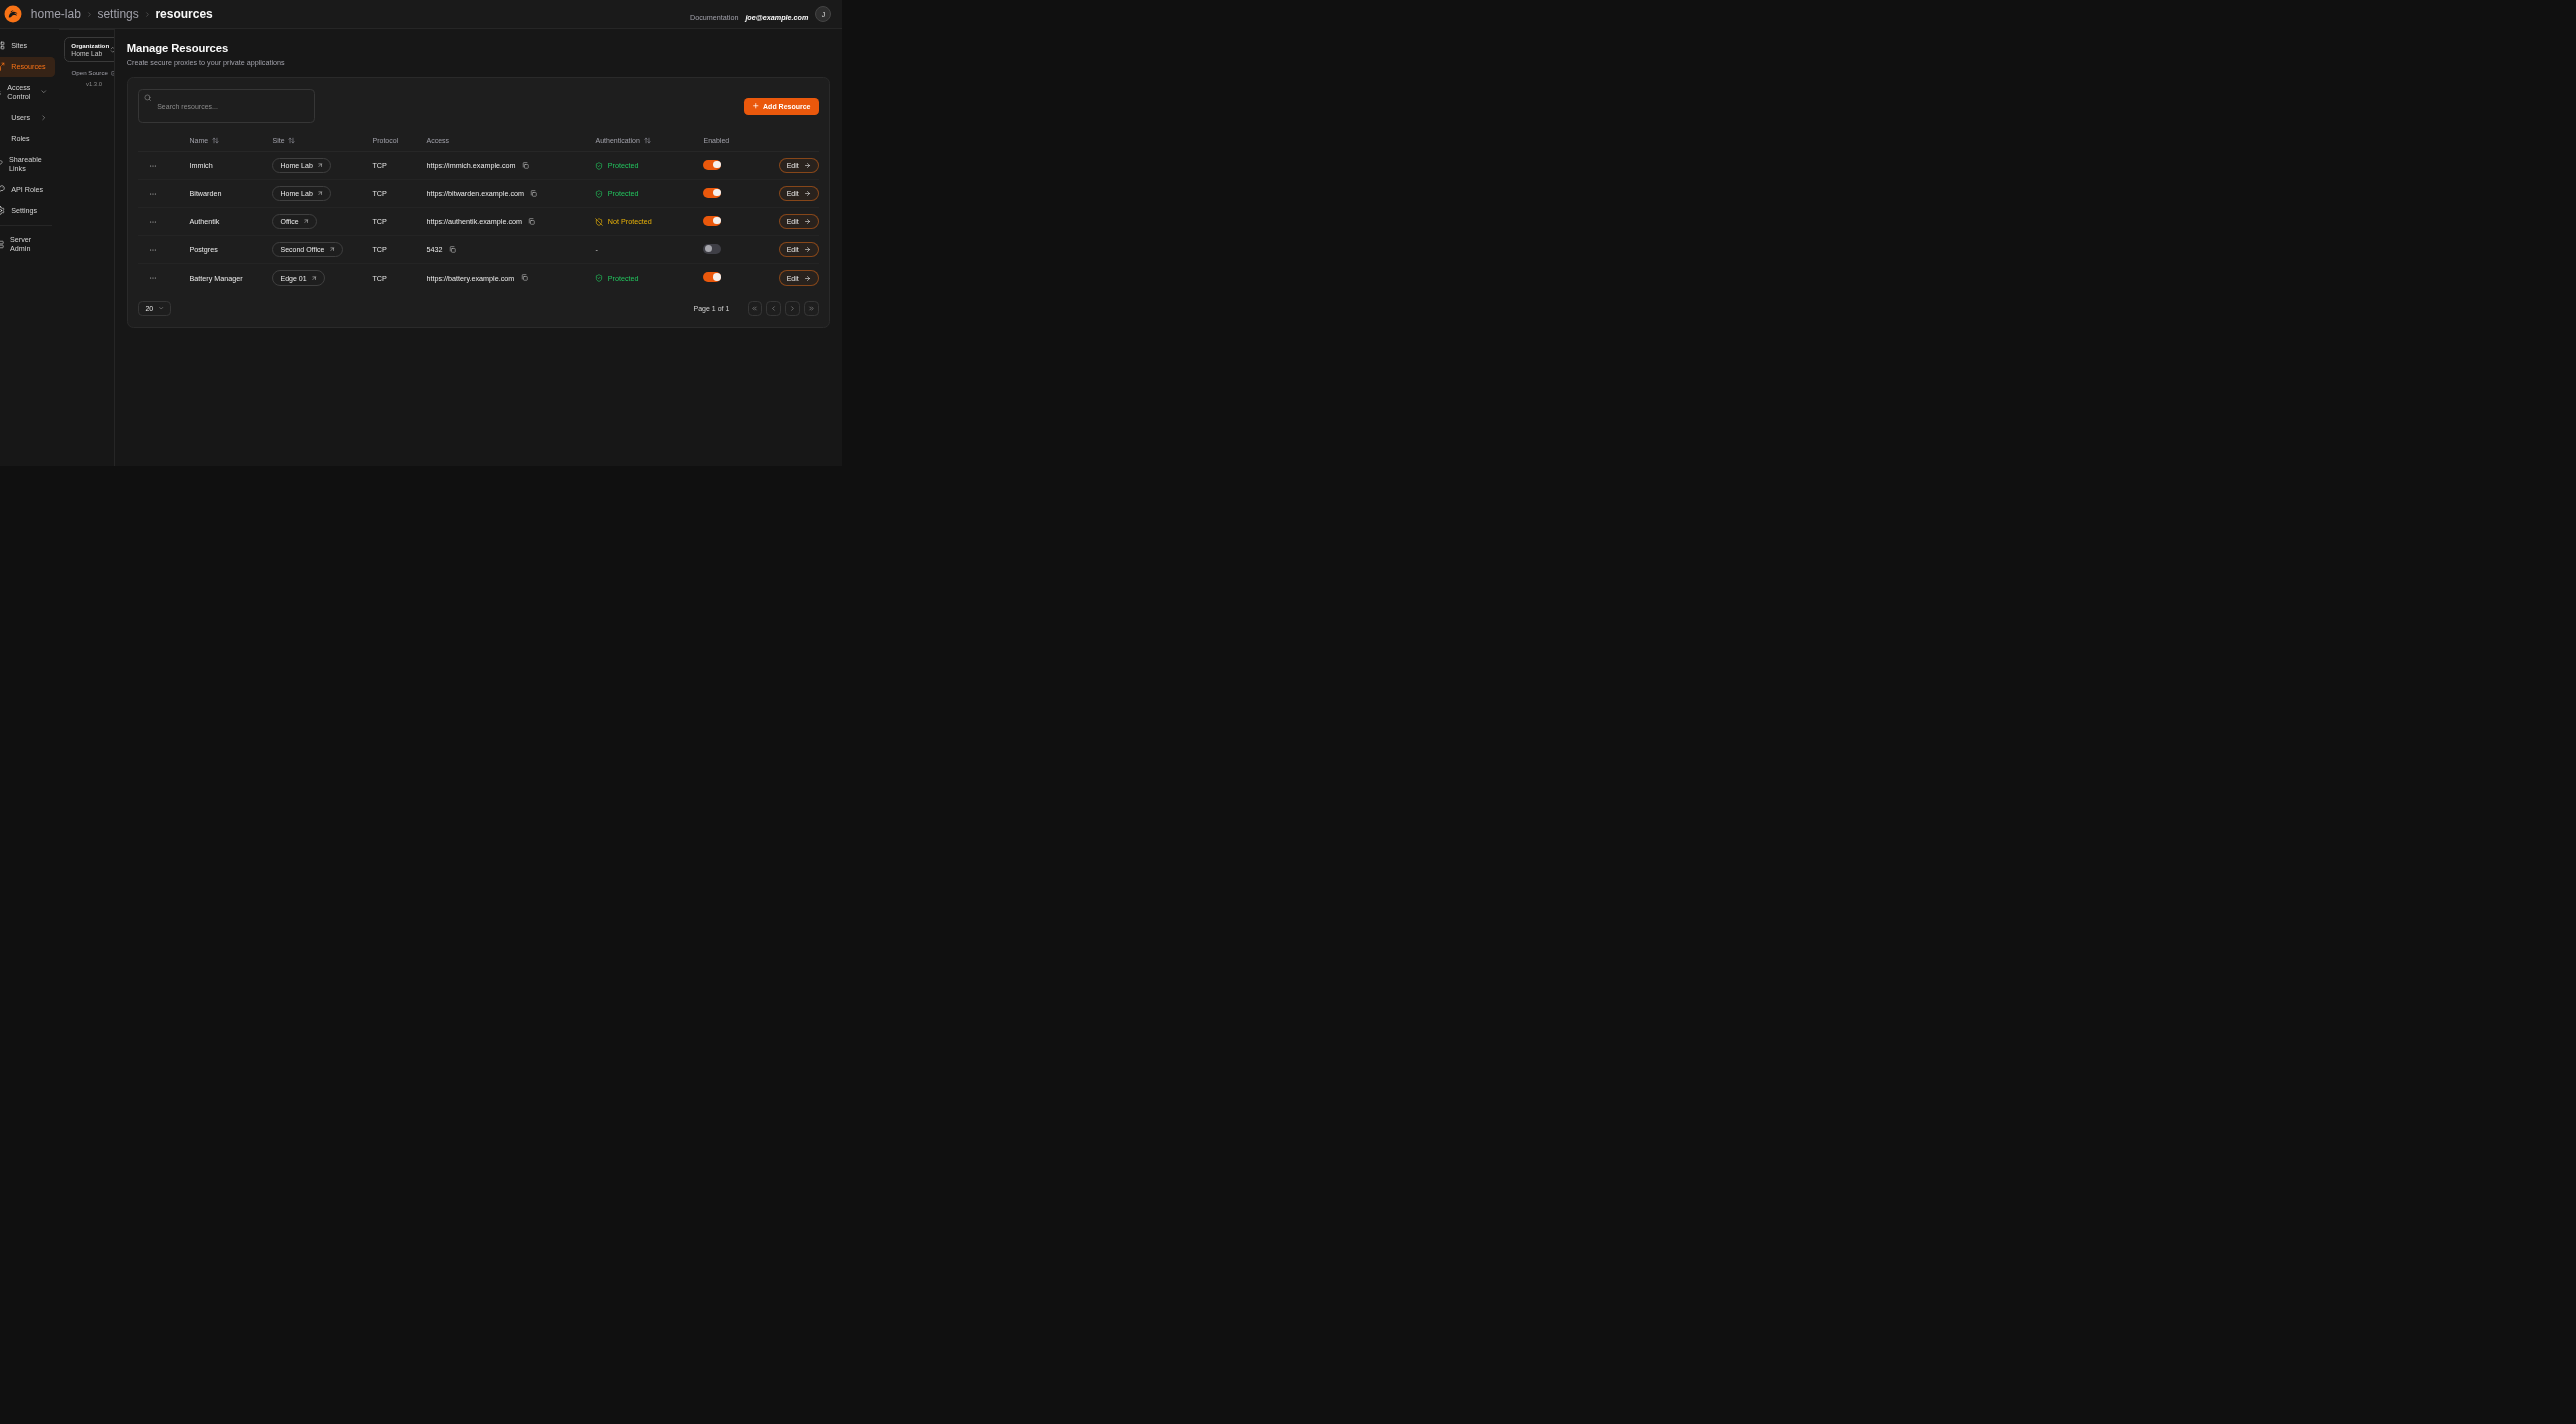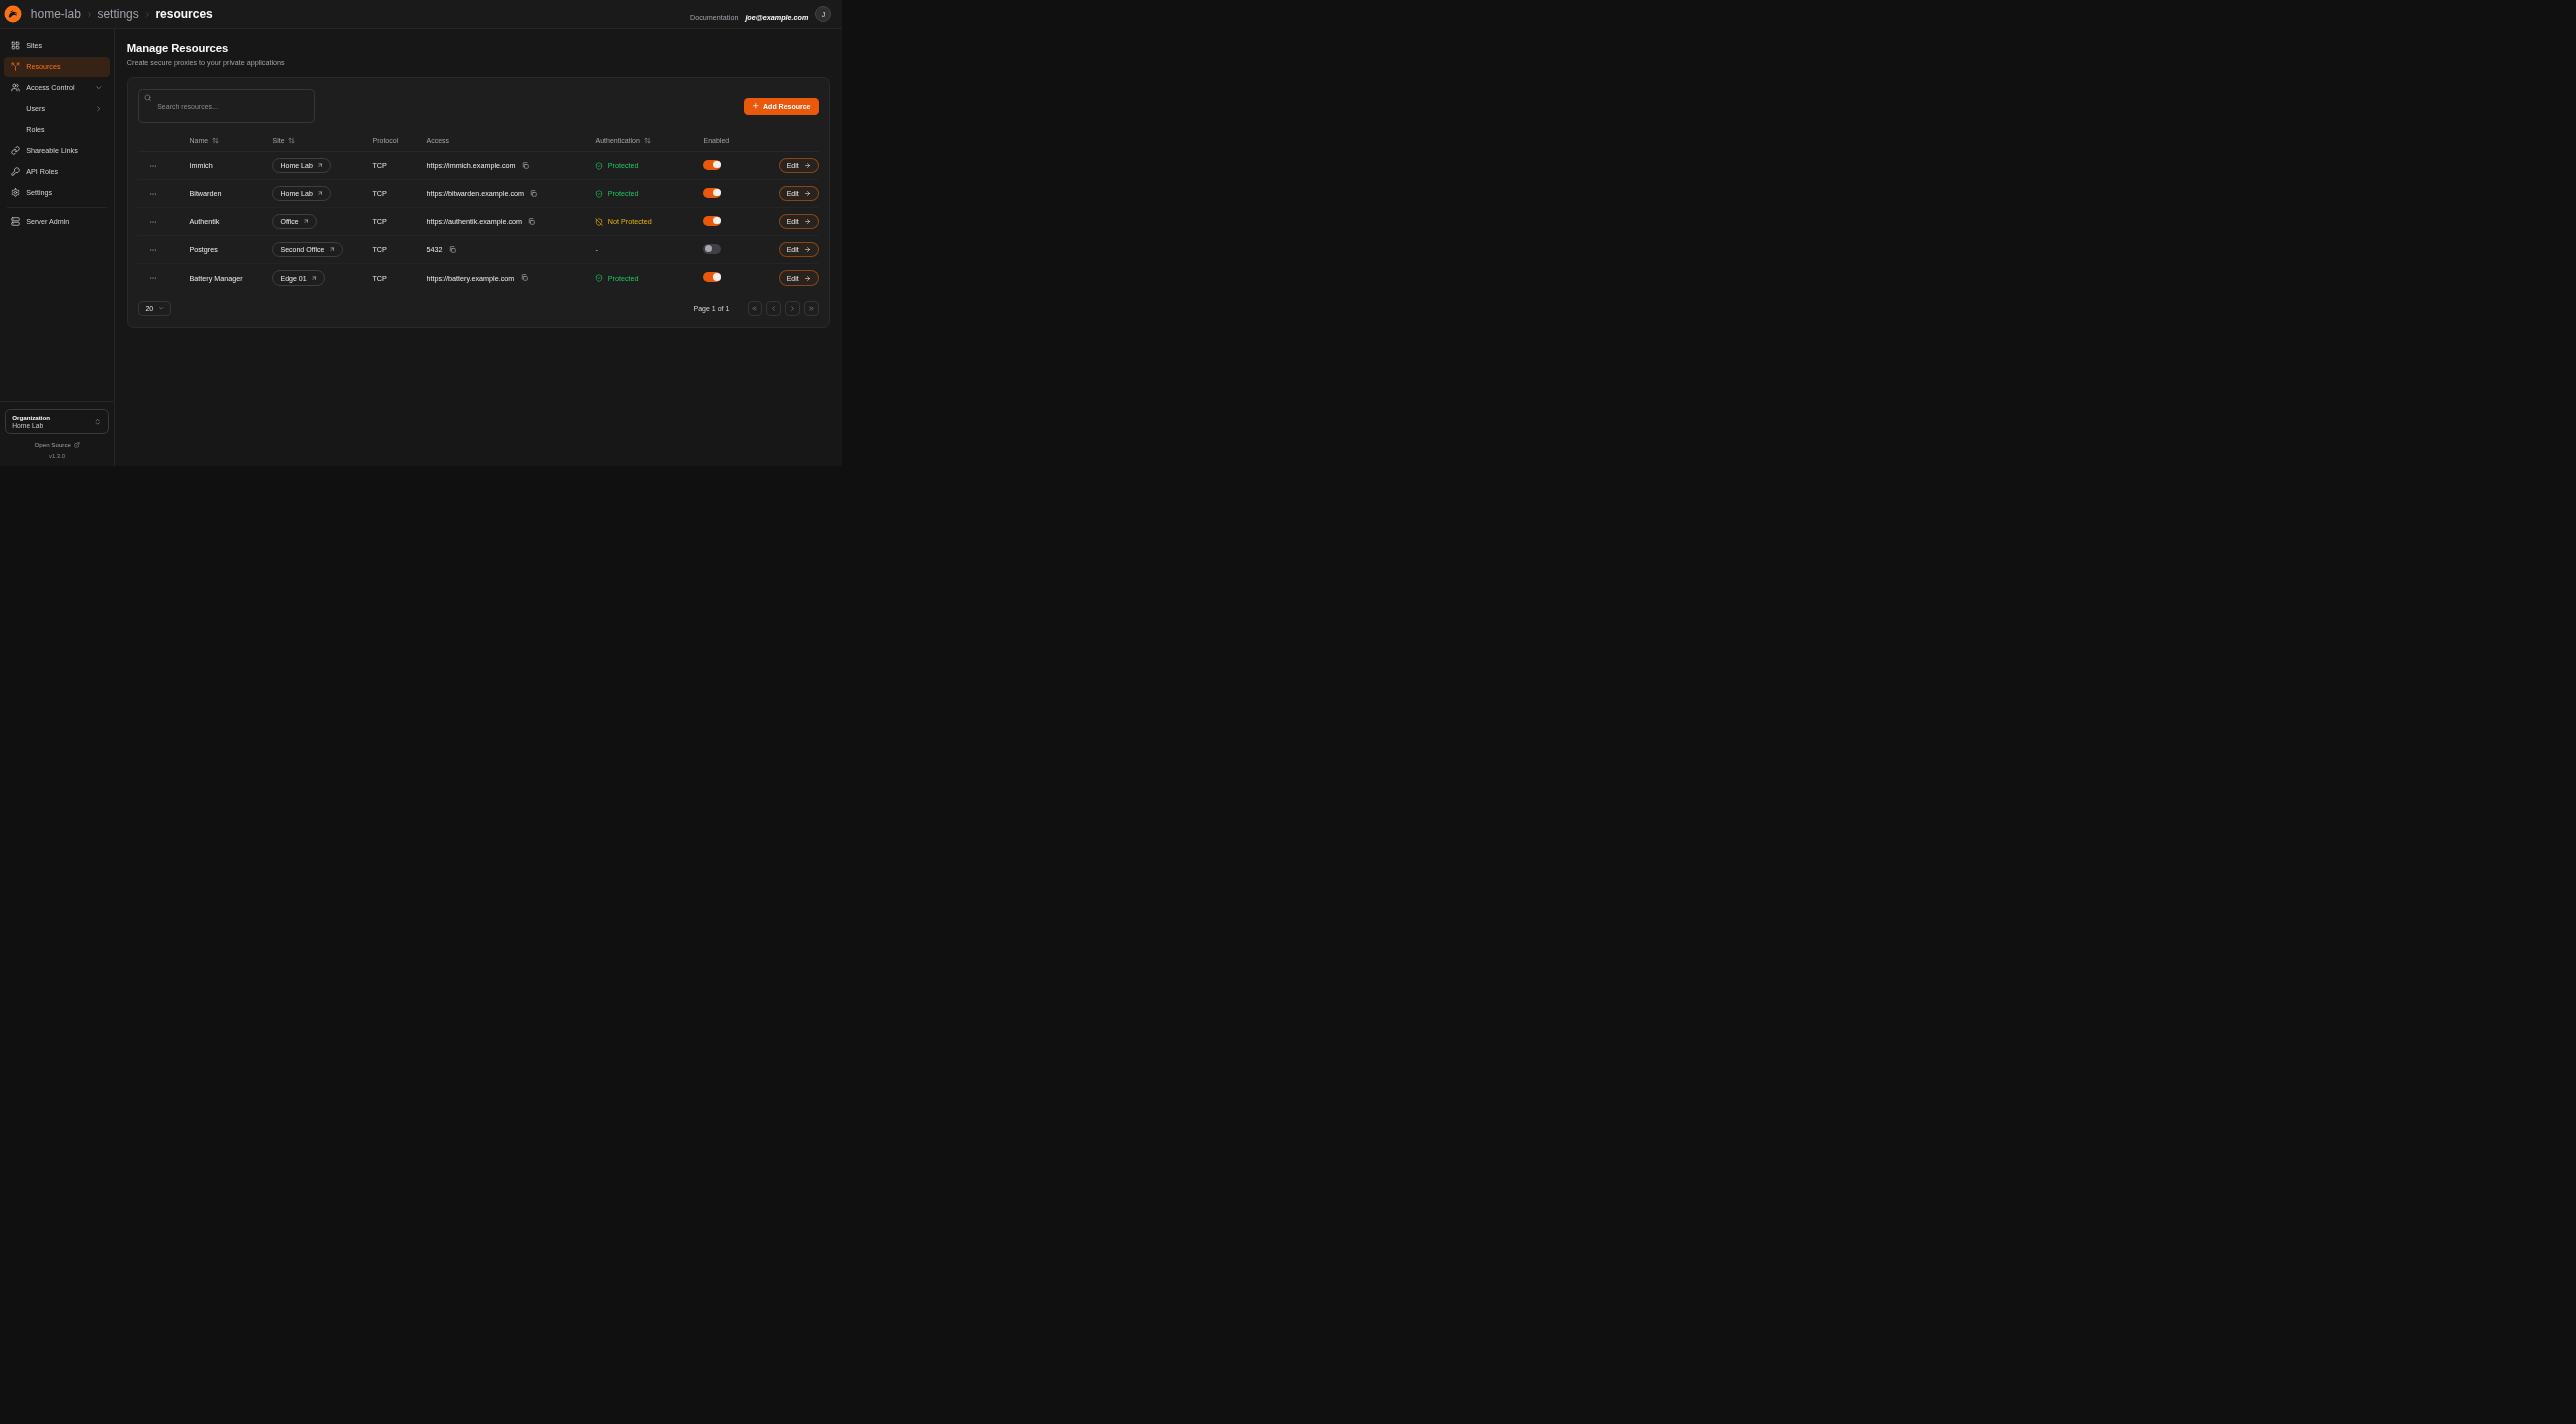--- a/index.html
+++ b/index.html
@@ -25,21 +25,21 @@
   .breadcrumb{display:flex;align-items:center;gap:4.8px;font-size:12px;}
   .crumb{color:var(--muted);cursor:pointer;}
   .crumb.current{color:#fafafa;font-weight:700;}
   .bc-sep{color:#6b6b6b;display:flex;}
   .top-right{margin-left:auto;display:flex;align-items:flex-end;gap:7px;}
   .doc-link{color:var(--muted);font-size:7.2px;cursor:pointer;text-decoration:none;}
   .user-email{color:#fafafa;font-size:7.2px;font-weight:700;cursor:pointer;font-style:italic;}
   .avatar{width:16px;height:16px;border-radius:50%;background:#2e2e2e;border:0.5px solid #454545;display:flex;align-items:center;justify-content:center;font-size:6.7px;color:#e5e5e5;cursor:pointer;}
 
   
-  aside{grid-row:2;grid-column:1;border-right:0.5px solid var(--line);display:flex;flex-direction:column;justify-content:space-between;overflow:hidden;}
+  aside{grid-row:2;grid-column:1;border-right:0.5px solid var(--line);display:flex;flex-direction:row;justify-content:center;overflow:hidden;}
   .side-nav{padding:7px 4.3px 0;}
   .side-item{display:flex;align-items:center;gap:5.9px;padding:5.4px 7px;border-radius:4.3px;color:#d4d4d4;font-size:7.2px;cursor:pointer;margin-bottom:1.1px;}
   .side-item .lbl{flex:0 1 auto;}
   .side-item .ml{margin-left:auto;color:#9a9a9a;display:flex;}
   .side-item.active{background:rgba(249,115,22,.14);color:var(--accent-bright);}
   .side-item.active svg{color:var(--accent-bright);}
   .side-item.sub{padding-left:22px;}
   .side-divider{height:0.5px;background:var(--line);margin:4.8px 2.7px;}
   .side-bottom{border-top:0.5px solid var(--line);padding:7px 5.4px 7px;}
   .org-select{display:flex;align-items:center;justify-content:space-between;border:0.5px solid #3a3a3a;border-radius:5.4px;padding:3.8px 5.9px;cursor:pointer;background:transparent;width:100%;}

